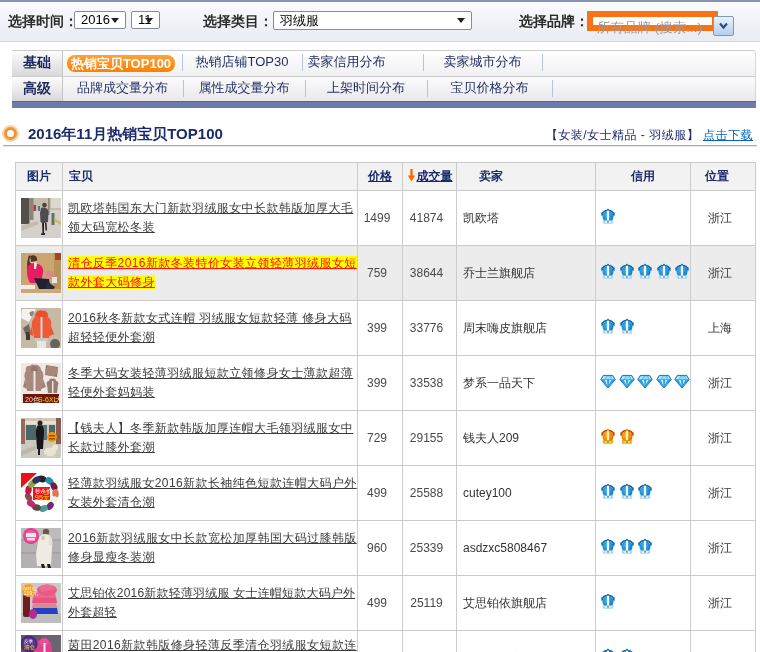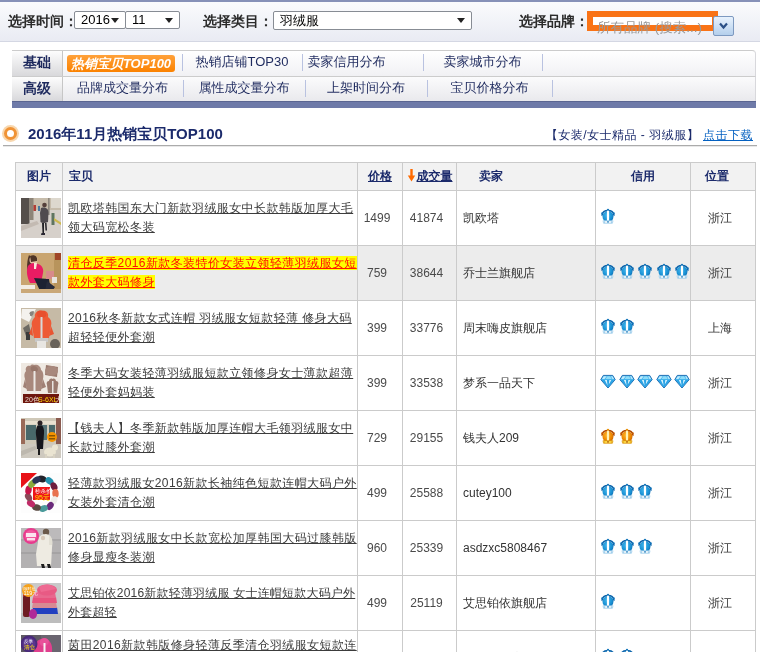--- a/index.html
+++ b/index.html
@@ -17,21 +17,21 @@
 #brandbox .btn{position:absolute;right:-22px;top:-1px;width:21px;height:20px;box-sizing:border-box;background:linear-gradient(#e8f2fd,#b4cfec);border:1px solid #7d99c0;border-radius:2px;}
 #brandbox .btn svg{position:absolute;left:3px;top:3px;}
 
 .trow{left:12px;width:744px;border-top:1px solid #ccc;border-right:1px solid #d8d8dc;box-sizing:border-box;}
 #trow1{top:50px;height:26px;background:linear-gradient(#ffffff,#f1f1f4);border-top-right-radius:4px;}
 #trow2{top:76px;height:25px;background:linear-gradient(#fbfbfc,#e9e9ed);}
 .tlabel{position:absolute;left:0;top:0;width:50px;height:100%;background:linear-gradient(#fdfdfd,#d8d8db);border-right:1px solid #c6c6c6;text-align:center;line-height:22px;font-size:14px;font-weight:bold;color:#1e2a5e;}
 #trow1 .tlabel{border-top-left-radius:4px;}
 .tabtx{position:absolute;top:0;height:22px;line-height:22px;font-size:13px;color:#1e2a5e;text-align:center;}
 .sep{position:absolute;top:3px;width:1px;height:17px;background:#b9c2e0;}
-#activetab{position:absolute;left:55px;top:4px;width:108px;height:17px;line-height:17px;background:linear-gradient(#ffa13a,#fb8200);border-radius:3px;color:#fff;font-size:13px;font-weight:bold;text-align:center;line-height:18px;font-style:italic;}
+#activetab{position:absolute;left:55px;top:4px;width:108px;height:17px;line-height:17px;background:linear-gradient(#ffa13a,#fb8200);border-radius:8px;color:#fff;font-size:13px;font-weight:bold;text-align:center;line-height:18px;}
 #slatebar{top:101px;left:12px;width:744px;height:6px;background:#6e7aa8;border-top:1px solid #5a6591;}
 
 #ring{left:4px;top:127px;width:7px;height:7px;border:3px solid #f09335;border-radius:50%;box-shadow:0 0 0 2px #f8d7ae;background:#fff;}
 #h2t{left:28px;top:125px;font-size:15px;font-weight:bold;color:#1b2a6b;}
 #h2r{right:7px;top:127px;font-size:12px;color:#1b2a6b;letter-spacing:0.5px;}
 #h2r a{color:#0561c1;text-decoration:underline;}
 #hr1{left:3px;top:145px;width:754px;height:1px;background:#ababab;border-bottom:1px solid #e8e8e8;}
 
 table{border-collapse:collapse;table-layout:fixed;}
 #tbl{left:15px;top:162px;width:740px;}
@@ -104,21 +104,21 @@
 <path d="M1.8,7 L14.2,7 L8,14.2 Z" fill="#2aa3e5"></path>
 <path d="M4.8,7 L6.9,7 L7.6,12.8 Z" fill="#d8f2fd"></path>
 <path d="M9.3,7 L11.4,7 L8.8,11.6 Z" fill="#d8f2fd"></path>
 </g>
 </defs>
 </svg>
 <div id="topline" class="abs"></div>
 <div id="topbar" class="abs"></div>
 <div class="abs tlb" style="left:8px;">选择时间：</div>
 <div class="abs sel" style="left:74px;width:52px;">2016<span class="ar"></span></div>
-<div class="abs sel" style="left:125px;width:55px;">11<span class="ar"></span></div>
+<div class="abs sel" style="left:131px;width:29px;">11<span class="ar"></span></div>
 <div class="abs tlb" style="left:203px;">选择类目：</div>
 <div class="abs sel" style="left:273px;width:199px;height:19px;line-height:17px;">羽绒服<span class="ar"></span></div>
 <div class="abs tlb" style="left:519px;">选择品牌：</div>
 <div id="brandbox" class="abs">
       <span class="ph">所有品牌 (搜索...)</span>
       <span class="btn">
         <svg width="13" height="12" viewBox="0 0 13 12">
           <path d="M3,3.5 L6.5,7.5 L10,3.5" fill="none" stroke="#2a4f86" stroke-width="2.2"></path>
         </svg>
       </span>

